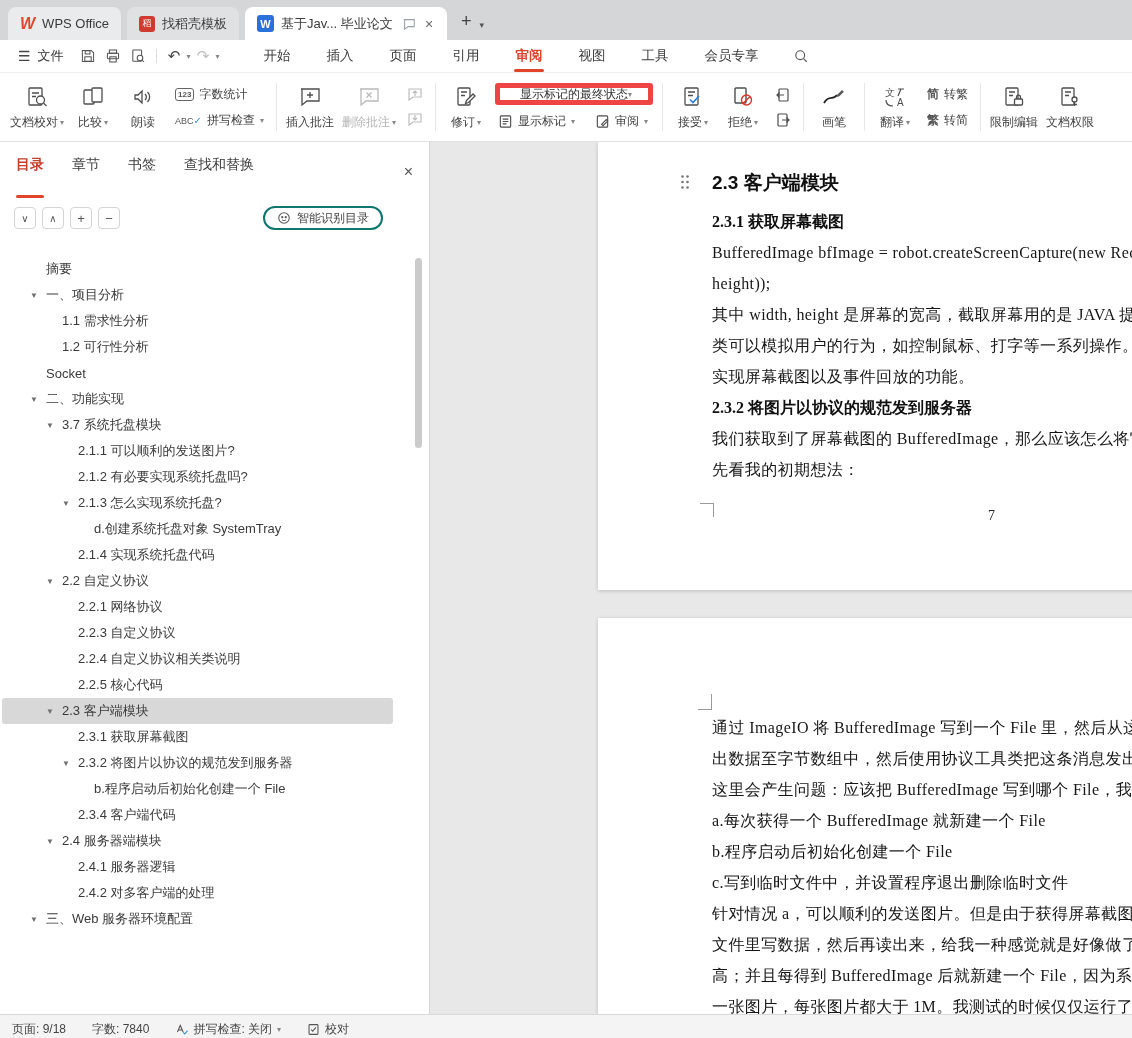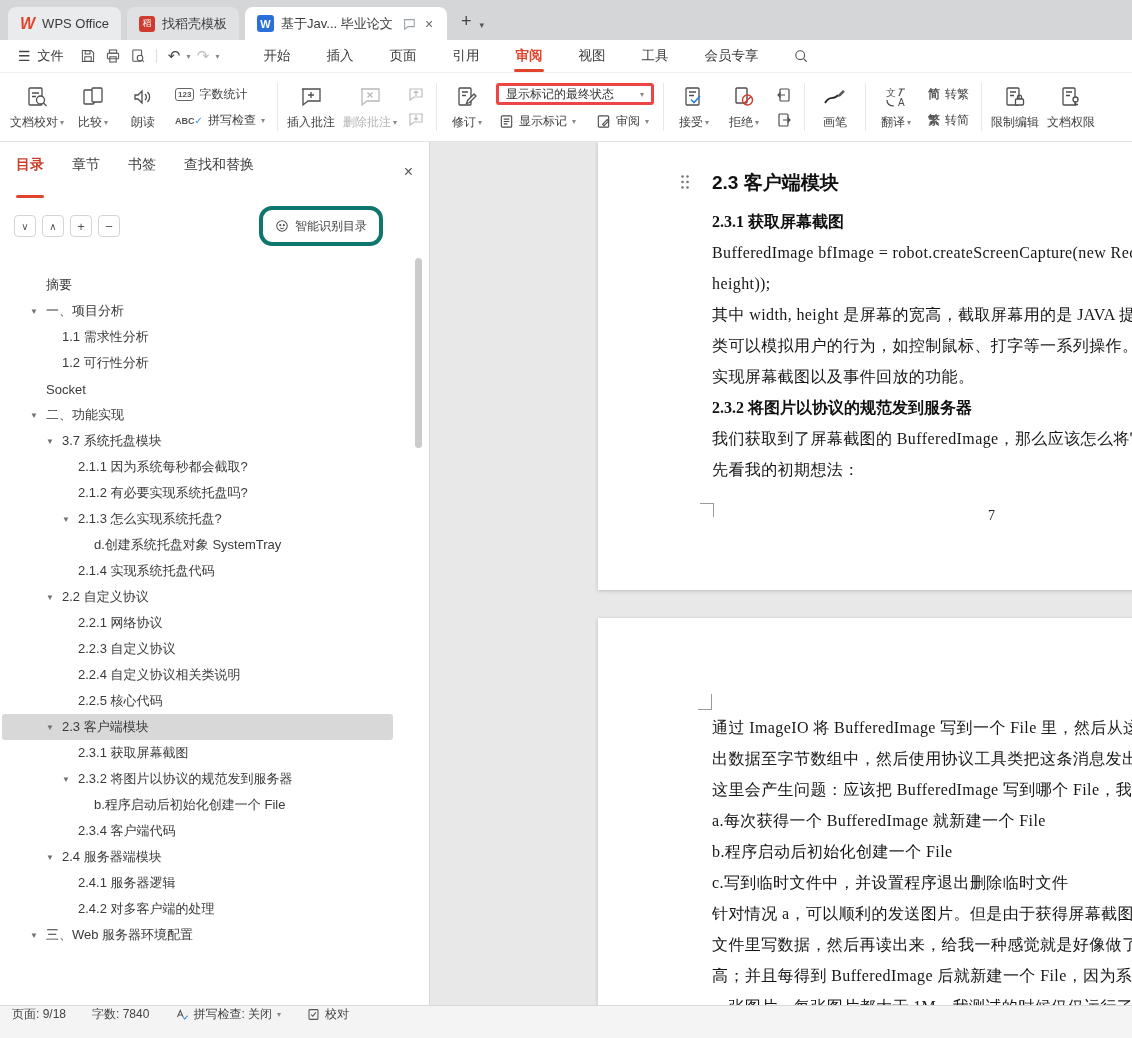--- a/index.html
+++ b/index.html
@@ -39,37 +39,37 @@
 
 .ribbon { height:70px; background:#fff; border-top:1px solid #f0f0f0; border-bottom:1px solid #e2e2e2; display:flex; align-items:center; padding:0 6px; flex:none; overflow:hidden; }
 .rgroup { display:flex; align-items:center; height:62px; }
 .rsep { width:1px; height:48px; background:#e8e8e8; margin:0 5px; flex:none; }
 .bigbtn { display:flex; flex-direction:column; align-items:center; justify-content:center; min-width:50px; height:58px; border-radius:4px; padding:2px 4px; gap:4px; }
 .blabel { font-size:12px; color:#3f3f3f; display:flex; align-items:center; gap:2px; white-space:nowrap; }
 .bigbtn.disabled .blabel, .smallbtn.disabled { color:#b5b5b5; }
 .bicon { height:26px; display:flex; align-items:center; justify-content:center; }
 .stack { display:flex; flex-direction:column; justify-content:center; gap:7px; height:58px; padding:0 4px; }
 .smallbtn { display:flex; align-items:center; gap:5px; font-size:12px; color:#3f3f3f; padding:1px 3px; border-radius:3px; white-space:nowrap; }
-.combo { width:158px; height:22px; border:3px solid #ef4444; border-radius:3px; display:flex; align-items:center; justify-content:space-between; padding:0 7px; font-size:12px; color:#333; background:#fff; white-space:nowrap; }
+.combo { width:158px; height:22px; border:5px solid #ef4444; border-radius:3px; display:flex; align-items:center; justify-content:space-between; padding:0 20px; font-size:12px; color:#333; background:#fff; white-space:nowrap; }
 .badge123 { border:1px solid #666; border-radius:3px; font-size:8px; padding:1px 2px; color:#555; font-weight:bold; }
-.abc-ic { font-size:9px; font-weight:bold; color:#555; letter-spacing:0; }
+.abc-ic { font-size:9px; font-weight:normal; color:#555; letter-spacing:0; }
 .abc-ic .chk { color:#3f8edc; font-size:10px; }
 .cnchar-ic { font-size:12px; color:#555; font-weight:bold; }
 
 
 .content { flex:1; display:flex; min-height:0; }
 .sidebar { width:430px; background:#fff; border-right:1px solid #d6d6d6; position:relative; flex:none; overflow:hidden; display:flex; flex-direction:column; }
 .side-tabs { display:flex; align-items:center; padding:14px 16px 0 16px; gap:28px; flex:none; }
 .side-tab { font-size:14px; color:#3d3d3d; padding-bottom:24px; position:relative; white-space:nowrap; }
 .side-tab.active { color:#c8402a; font-weight:bold; }
 .side-tab.active::after { content:""; position:absolute; left:50%; transform:translateX(-50%); bottom:0; width:28px; height:3px; background:#e0452c; border-radius:2px; }
 .side-close { margin-left:auto; color:#555; font-size:16px; line-height:16px; padding-bottom:10px; }
 .side-nav { display:flex; align-items:center; padding:8px 14px 4px 14px; gap:6px; flex:none; }
 .nav-btn { width:22px; height:22px; border:1px solid #d5d5d5; border-radius:4px; display:flex; align-items:center; justify-content:center; color:#555; font-size:10px; background:#fff; }
-.smart-btn { margin-left:auto; height:24px; border:4px solid #0f766e; border-radius:13px; display:flex; align-items:center; gap:6px; padding:16px 12px; font-size:12px; color:#444; background:#fff; margin-right:32px; }
+.smart-btn { margin-left:auto; height:24px; border:2px solid #0f766e; border-radius:13px; display:flex; align-items:center; gap:6px; padding:0 12px; font-size:12px; color:#444; background:#fff; margin-right:32px; }
 .toc-list { padding-top:22px; flex:1; overflow:hidden; }
 .toc-row { height:26px; display:flex; align-items:center; font-size:13px; color:#3a3a3a; margin-right:36px; margin-left:2px; border-radius:3px; }
 .toc-row.selected { background:#d8d8d8; }
 .toc-arrow { width:16px; font-size:8px; color:#6f6f6f; flex:none; }
 .toc-label { white-space:nowrap; }
 .side-scrollbar { position:absolute; right:7px; top:116px; width:7px; height:190px; background:#cbcbcb; border-radius:4px; }
 
 .docarea { flex:1; background:#e8e8e8; position:relative; overflow:hidden; }
 .page { position:absolute; left:168px; width:760px; background:#fff; box-shadow:0 1px 4px rgba(0,0,0,0.18); overflow:hidden; }
 .page1 { top:0; height:448px; }
@@ -78,21 +78,21 @@
 .page2 .p-content { padding-top:94px; }
 .doc-h1 { font-size:19px; line-height:30px; font-weight:bold; color:#101010; margin-bottom:8px; white-space:nowrap; }
 .doc-h2 { font-size:16px; line-height:31px; font-weight:bold; color:#101010; font-family:"Liberation Serif","DejaVu Serif",serif; white-space:nowrap; }
 .doc-body { font-size:16px; line-height:31px; color:#161616; font-family:"Liberation Serif","DejaVu Serif",serif; letter-spacing:0.4px; white-space:nowrap; }
 .drag-handle { position:absolute; left:82px; top:32px; }
 .page-number { position:absolute; left:390px; top:366px; font-size:14px; color:#222; font-family:"Liberation Serif","DejaVu Serif",serif; }
 .corner-mark1 { position:absolute; left:102px; top:361px; width:14px; height:14px; border-top:1px solid #9a9a9a; border-right:1px solid #9a9a9a; }
 .corner-mark2 { position:absolute; left:100px; top:76px; width:14px; height:16px; border-bottom:1px solid #9a9a9a; border-right:1px solid #9a9a9a; }
 
 
-.statusbar { height:33px; background:#f4f4f4; border-top:1px solid #d9d9d9; display:flex; align-items:flex-start; padding:0 12px; gap:26px; font-size:12px; color:#444; flex:none; }
+.statusbar { height:24px; background:#f4f4f4; border-top:1px solid #d9d9d9; display:flex; align-items:flex-end; padding:0 12px; gap:26px; font-size:12px; color:#444; flex:none; }
 .sb-item { display:flex; align-items:center; gap:5px; white-space:nowrap; }
 svg.ic { display:block; }
 </style>
 </head>
 <body>
 
 <div class="app">
 
   <div class="tabbar">
     <div class="tab t1">
@@ -478,21 +478,21 @@
           <div class="toc-row" style="padding-left: 28px;">
             <span class="toc-arrow">▼</span>
             <span class="toc-label">二、功能实现</span>
           </div>
           <div class="toc-row" style="padding-left: 44px;">
             <span class="toc-arrow">▼</span>
             <span class="toc-label">3.7 系统托盘模块</span>
           </div>
           <div class="toc-row" style="padding-left: 60px;">
             <span class="toc-arrow"></span>
-            <span class="toc-label">2.1.1 因为系统每秒都会截取?</span>
+            <span class="toc-label">2.1.1 可以顺利的发送图片?</span>
           </div>
           <div class="toc-row" style="padding-left: 60px;">
             <span class="toc-arrow"></span>
             <span class="toc-label">2.1.2 有必要实现系统托盘吗?</span>
           </div>
           <div class="toc-row" style="padding-left: 60px;">
             <span class="toc-arrow">▼</span>
             <span class="toc-label">2.1.3 怎么实现系统托盘?</span>
           </div>
           <div class="toc-row" style="padding-left: 76px;">

